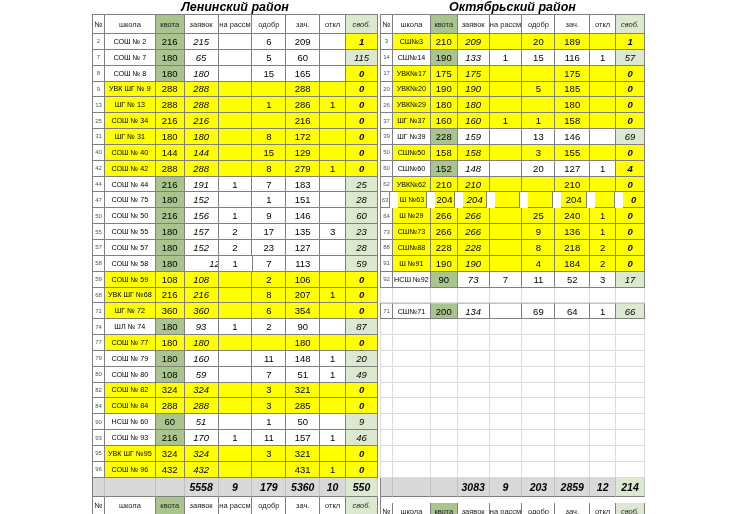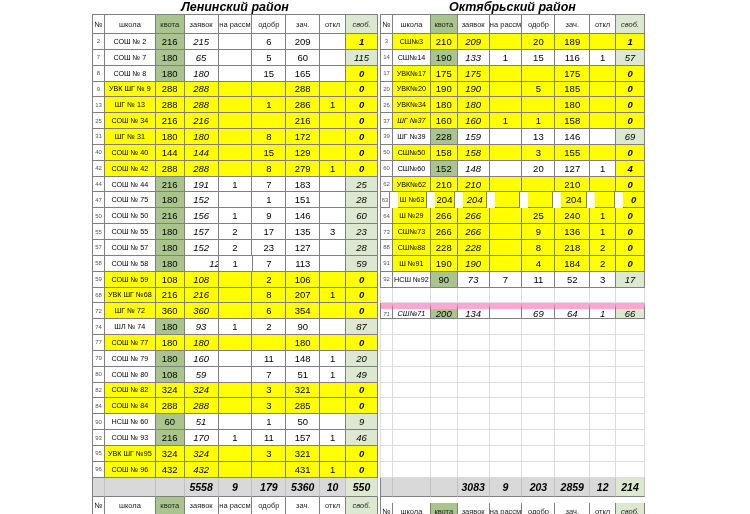--- a/index.html
+++ b/index.html
@@ -6,21 +6,21 @@
   #sheet{position:relative;width:750px;height:514px;background:#ffffff;overflow:hidden;
          font-family:"Liberation Sans", sans-serif;color:#000;}
   .title{position:absolute;top:0;height:14px;line-height:14px;text-align:center;
          font-size:12.5px;font-weight:bold;font-style:italic;}
   .grid{position:absolute;top:14px;border-top:1px solid #808080;}
   .row{display:flex;box-sizing:border-box;border-left:1px solid #808080;}
   .row.faint{border-left:1px solid #dcdcdc;}
   .c{box-sizing:border-box;border-right:1px solid #808080;border-bottom:1px solid #808080;
      display:flex;align-items:center;justify-content:center;overflow:hidden;white-space:nowrap;}
   .faint .c{border-right:1px solid #dcdcdc;border-bottom:1px solid #dcdcdc;}
-  .strongtop .c{border-top:6px solid #f9a8d4;font-style:italic;}
+  .strongtop .c{border-top:1px solid #f9a8d4;}
   .hdr .c{font-size:7.5px;color:#222;}
   .num{font-size:6px;color:#555;}
   .school{font-size:7.2px;}
   .val{font-size:9.5px;}
   .it{font-style:italic;}
   .b{font-weight:bold;}
   .y{background:#ffff00;}
   .g{background:#a9c48d;}
   .lg{background:#dde8d0;}
   .gray{background:#d9d9d9;}
@@ -427,32 +427,32 @@
         <div class="c val y" style="width: 27px; height: 15.857px;">190</div>
         <div class="c val it y" style="width: 32px; height: 15.857px;">190</div>
         <div class="c val y" style="width: 33px; height: 15.857px;"></div>
         <div class="c val y" style="width: 33px; height: 15.857px;">5</div>
         <div class="c val y" style="width: 35px; height: 15.857px;">185</div>
         <div class="c val y" style="width: 26px; height: 15.857px;"></div>
         <div class="c val it b y" style="width: 29px; height: 15.857px;">0</div>
       </div>
       <div class="row " style="height: 15.857px;">
         <div class="c num" style="width: 12px; height: 15.857px;">26</div>
-        <div class="c school y" style="width: 38px; height: 15.857px;">УВК№34</div>
+        <div class="c school y" style="width: 38px; height: 15.857px;">УВК№29</div>
         <div class="c val y" style="width: 27px; height: 15.857px;">180</div>
         <div class="c val it y" style="width: 32px; height: 15.857px;">180</div>
         <div class="c val y" style="width: 33px; height: 15.857px;"></div>
         <div class="c val y" style="width: 33px; height: 15.857px;"></div>
         <div class="c val y" style="width: 35px; height: 15.857px;">180</div>
         <div class="c val y" style="width: 26px; height: 15.857px;"></div>
         <div class="c val it b y" style="width: 29px; height: 15.857px;">0</div>
       </div>
       <div class="row " style="height: 15.857px;">
         <div class="c num" style="width: 12px; height: 15.857px;">37</div>
-        <div class="c school y" style="width: 38px; height: 15.857px; font-style: italic;">ШГ №37</div>
+        <div class="c school y" style="width: 38px; height: 15.857px;">ШГ №37</div>
         <div class="c val y" style="width: 27px; height: 15.857px;">160</div>
         <div class="c val it y" style="width: 32px; height: 15.857px;">160</div>
         <div class="c val y" style="width: 33px; height: 15.857px;">1</div>
         <div class="c val y" style="width: 33px; height: 15.857px;">1</div>
         <div class="c val y" style="width: 35px; height: 15.857px;">158</div>
         <div class="c val y" style="width: 26px; height: 15.857px;"></div>
         <div class="c val it b y" style="width: 29px; height: 15.857px;">0</div>
       </div>
       <div class="row " style="height: 15.857px;">
         <div class="c num" style="width: 12px; height: 15.857px;">39</div>

